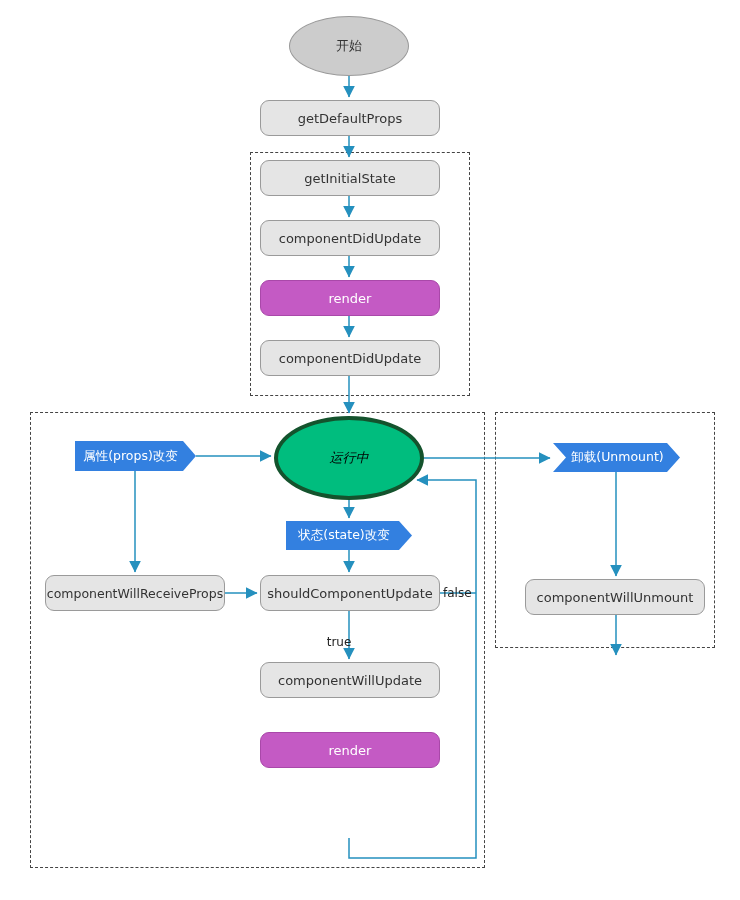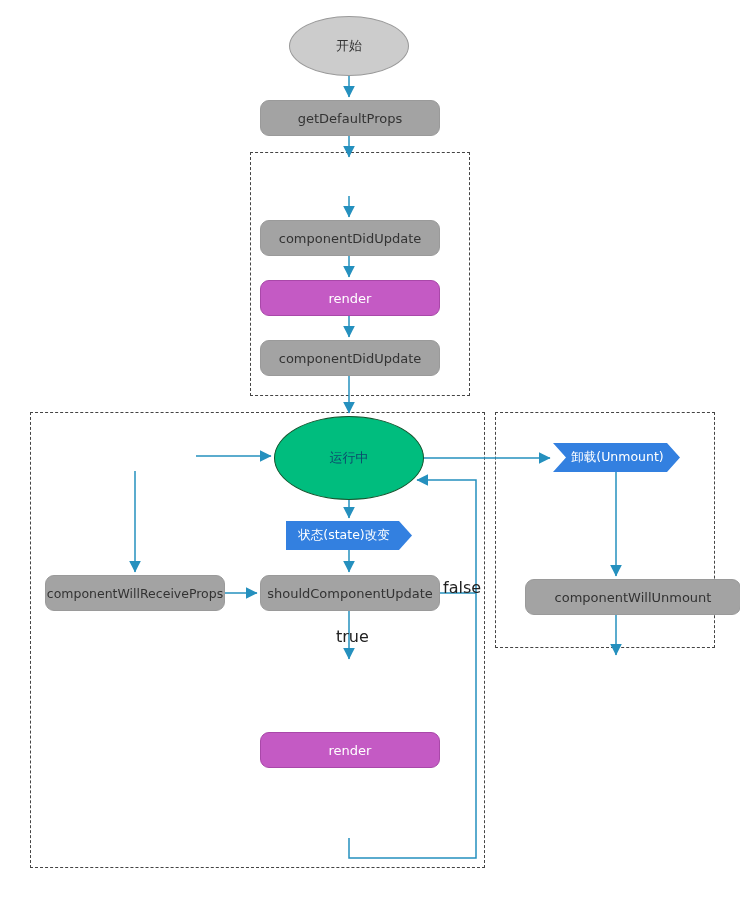--- a/index.html
+++ b/index.html
@@ -3,35 +3,35 @@
 <meta charset="utf-8">
 <style>
   html,body { margin:0; padding:0; background:#ffffff; }
   body { font-family:"DejaVu Sans","Liberation Sans",sans-serif; }
   .canvas { position:relative; width:740px; height:900px; background:#ffffff; overflow:hidden; }
   .edges { position:absolute; left:0; top:0; width:740px; height:900px; pointer-events:none; }
 
   .node { position:absolute; display:flex; align-items:center; justify-content:center;
           box-sizing:border-box; text-align:center; font-size:13px; color:#333; }
 
-  .proc { background:#a3a3a3; border:1px solid #9a9a9a; border-radius:9px; }
+  .proc { background:#e5e5e5; border:1px solid #9a9a9a; border-radius:9px; }
   .proc.magenta { background:#c45ac4; border-color:#a948a9; color:#ffffff; }
 
   .ellipse { border-radius:50%; }
   .term  { background:#cccccc; border:1px solid #9a9a9a; color:#333; }
-  .green { background:#00bd7e; border:1px solid #14532d; color:#0c4a6e; }
+  .green { background:#00bd7e; border:4px solid #14532d; color:#000000;font-style:italic; }
 
   .hex { position:absolute; display:flex; align-items:center; justify-content:center;
          background:#3380e0; color:#ffffff; font-size:12.5px; box-sizing:border-box; }
   .hex.point-right { clip-path: polygon(0 0, calc(100% - 13px) 0, 100% 50%, calc(100% - 13px) 100%, 0 100%); padding-right:10px; }
   .hex.notch-left  { clip-path: polygon(0 0, calc(100% - 13px) 0, 100% 50%, calc(100% - 13px) 100%, 0 100%, 13px 50%); padding-right:8px; padding-left:10px; }
 
   .group { position:absolute; border:1px dashed #444; box-sizing:border-box; }
 
-  .edge-label { position:absolute; font-size:16px; color:#222; background:transparent; }
+  .edge-label { position:absolute; font-size:12px; color:#222; background:transparent;margin-top:8px; }
 </style>
 </head>
 <body>
 
 <div class="canvas">
 
   <div class="group" style="left:250px;top:152px;width:220px;height:244px;"></div>
   <div class="group" style="left:30px;top:412px;width:455px;height:456px;"></div>
   <div class="group" style="left:495px;top:412px;width:220px;height:236px;"></div>
 
@@ -58,32 +58,35 @@
       <path d="M349 838 L349 858 L476 858 L476 480 L417 480" marker-end="url(#arrow)"></path>
       <path d="M424 458 L550 458" marker-end="url(#arrow)"></path>
       <path d="M616 472 L616 576" marker-end="url(#arrow)"></path>
       <path d="M616 615 L616 655" marker-end="url(#arrow)"></path>
     </g>
   </svg>
 
   <div class="node ellipse term" style="left:289px;top:16px;width:120px;height:60px;">开始</div>
 
   <div class="node proc" style="left:260px;top:100px;width:180px;height:36px;">getDefaultProps</div>
+  <div class="node proc" style="left:260px;top:160px;width:180px;height:36px;">getInitialState</div>
   <div class="node proc" style="left:260px;top:220px;width:180px;height:36px;">componentDidUpdate</div>
   <div class="node proc magenta" style="left:260px;top:280px;width:180px;height:36px;">render</div>
   <div class="node proc" style="left:260px;top:340px;width:180px;height:36px;">componentDidUpdate</div>
 
   <div class="node ellipse green" style="left:274px;top:416px;width:150px;height:84px;">运行中</div>
 
+  <div class="hex point-right" style="left:75px;top:441px;width:121px;height:30px;">属性(props)改变</div>
   <div class="hex point-right" style="left:286px;top:521px;width:126px;height:29px;">状态(state)改变</div>
   <div class="hex notch-left" style="left:553px;top:443px;width:127px;height:29px;">卸载(Unmount)</div>
 
   <div class="node proc" style="left:260px;top:575px;width:180px;height:36px;">shouldComponentUpdate</div>
   <div class="node proc" style="left:45px;top:575px;width:180px;height:36px;font-size:12.5px;">componentWillReceiveProps</div>
+  <div class="node proc" style="left:260px;top:662px;width:180px;height:36px;">componentWillUpdate</div>
   <div class="node proc magenta" style="left:260px;top:732px;width:180px;height:36px;">render</div>
 
-  <div class="edge-label" style="left:336px;top:627px;width:28px;text-align:center;">true</div>
+  <div class="edge-label" style="left:325px;top:627px;width:28px;text-align:center;">true</div>
   <div class="edge-label" style="left:443px;top:578px;">false</div>
 
-  <div class="node proc" style="left:525px;top:579px;width:216px;height:36px;">componentWillUnmount</div>
+  <div class="node proc" style="left:525px;top:579px;width:180px;height:36px;">componentWillUnmount</div>
 
 
 </div>
 
 </body></html>

